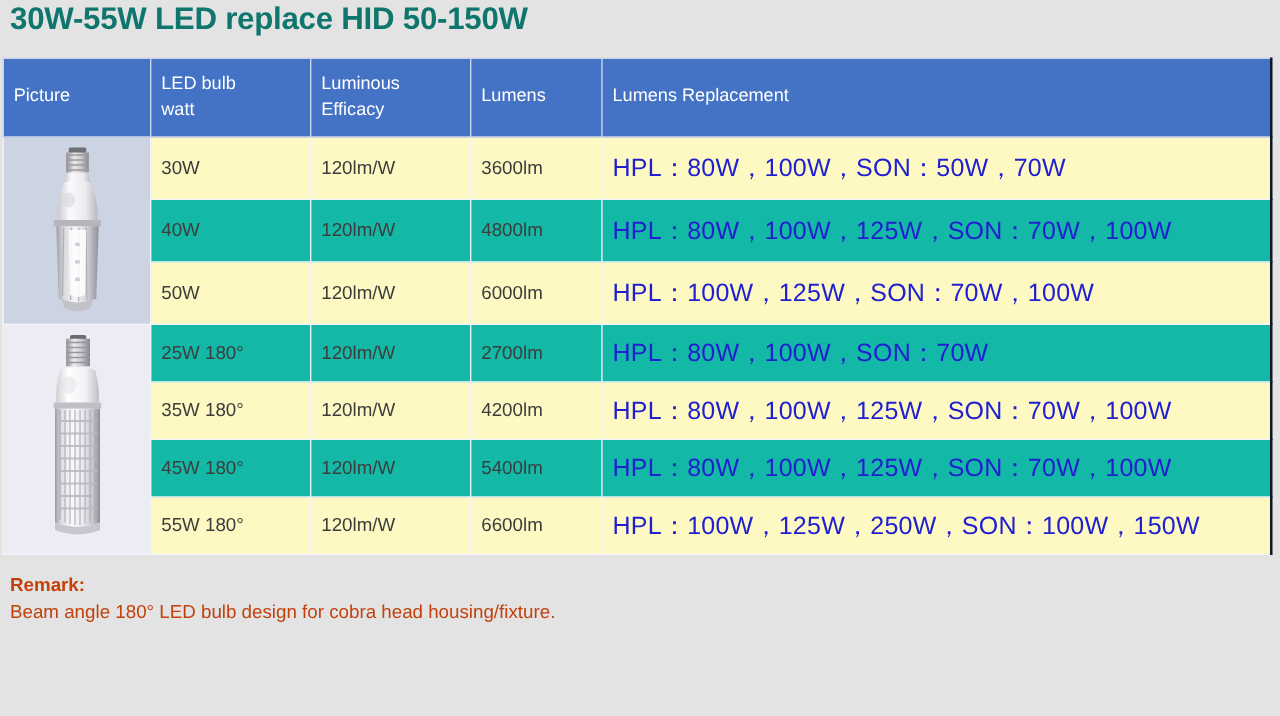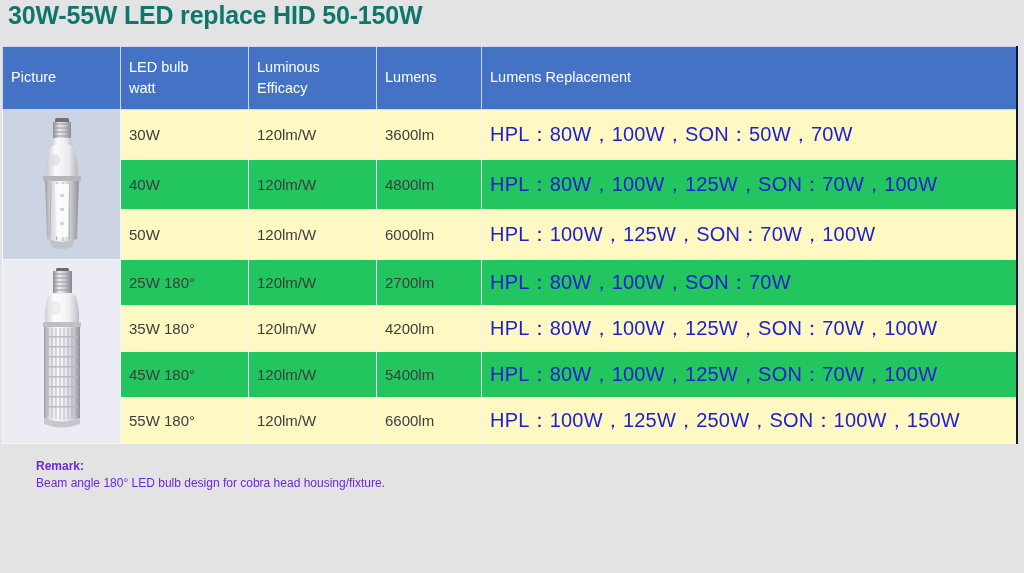--- a/index.html
+++ b/index.html
@@ -60,21 +60,21 @@
 
   
   .col-pic  { width: 118px; }
   .col-watt { width: 128px; }
   .col-eff  { width: 128px; }
   .col-lum  { width: 105px; }
   .col-eq   { width: auto; }
 
   
   .row-a td { background: #fef9c3; }
-  .row-b td { background: #22c55e; }
+  .row-b td { background: #14b8a6; }
 
   .cell {
     font-size: 15px;
     color: #3d3d3d;
     padding: 0 8px !important;
     height: 49px;
     white-space: nowrap;
   }
   .row-low .cell { height: 45px; }
 
@@ -99,24 +99,23 @@
     justify-content: center;
     height: 100%;
   }
 
   
   #remark {
     position: absolute;
     left: 8px;
     top: 458px;
     right: 8px;
-    font-size: 12px;
-    color: #6d28d9;
+    font-size: 15px;
+    color: #c2410c;
     line-height: 1.42;
-    margin-left: 28px;
   }
   #remark .rm-head { font-weight: bold; }
   #remark .rm-line { white-space: normal; }
 </style>
 </head>
 <body>
 
 <div id="page-title">30W-55W LED replace HID 50-150W</div>
 
 <table id="spec-table">

